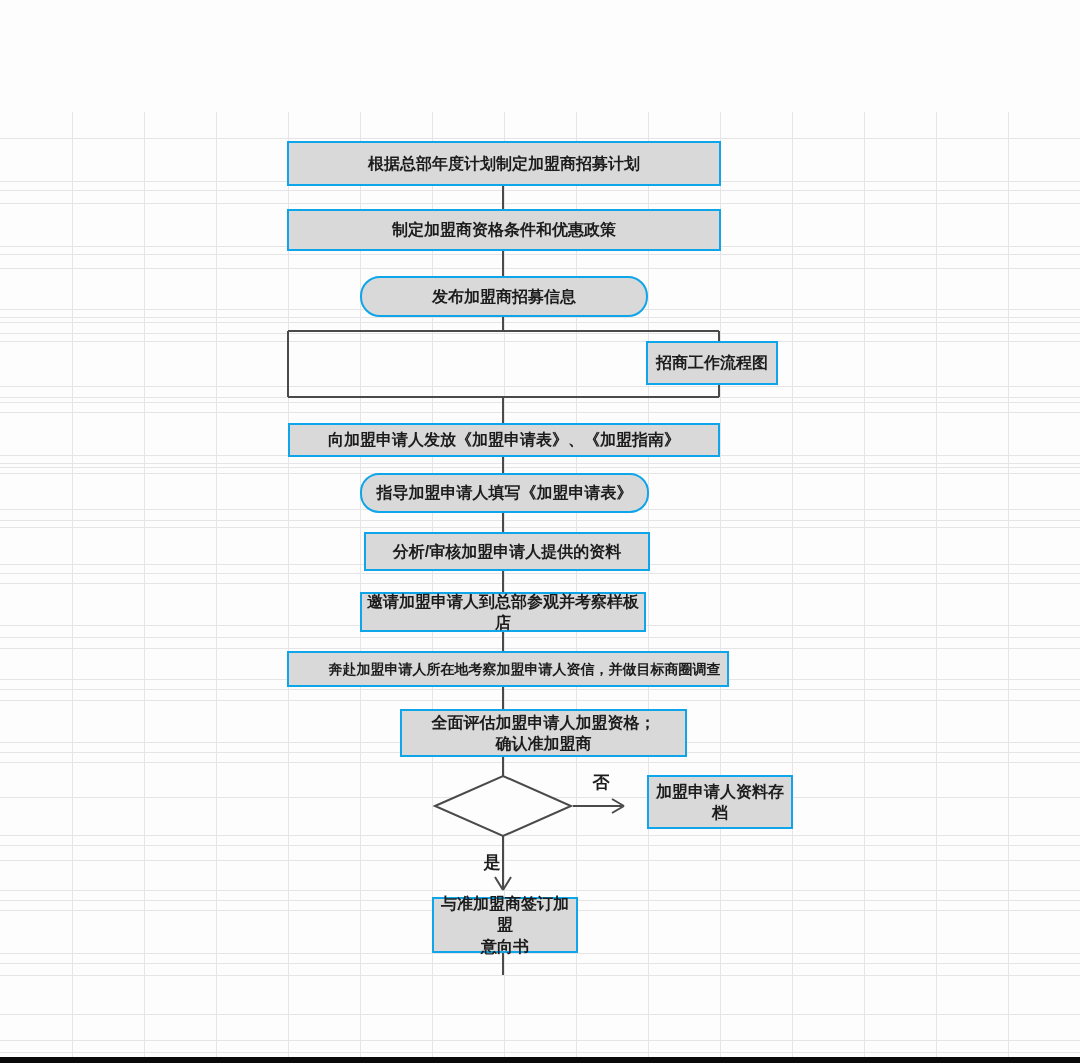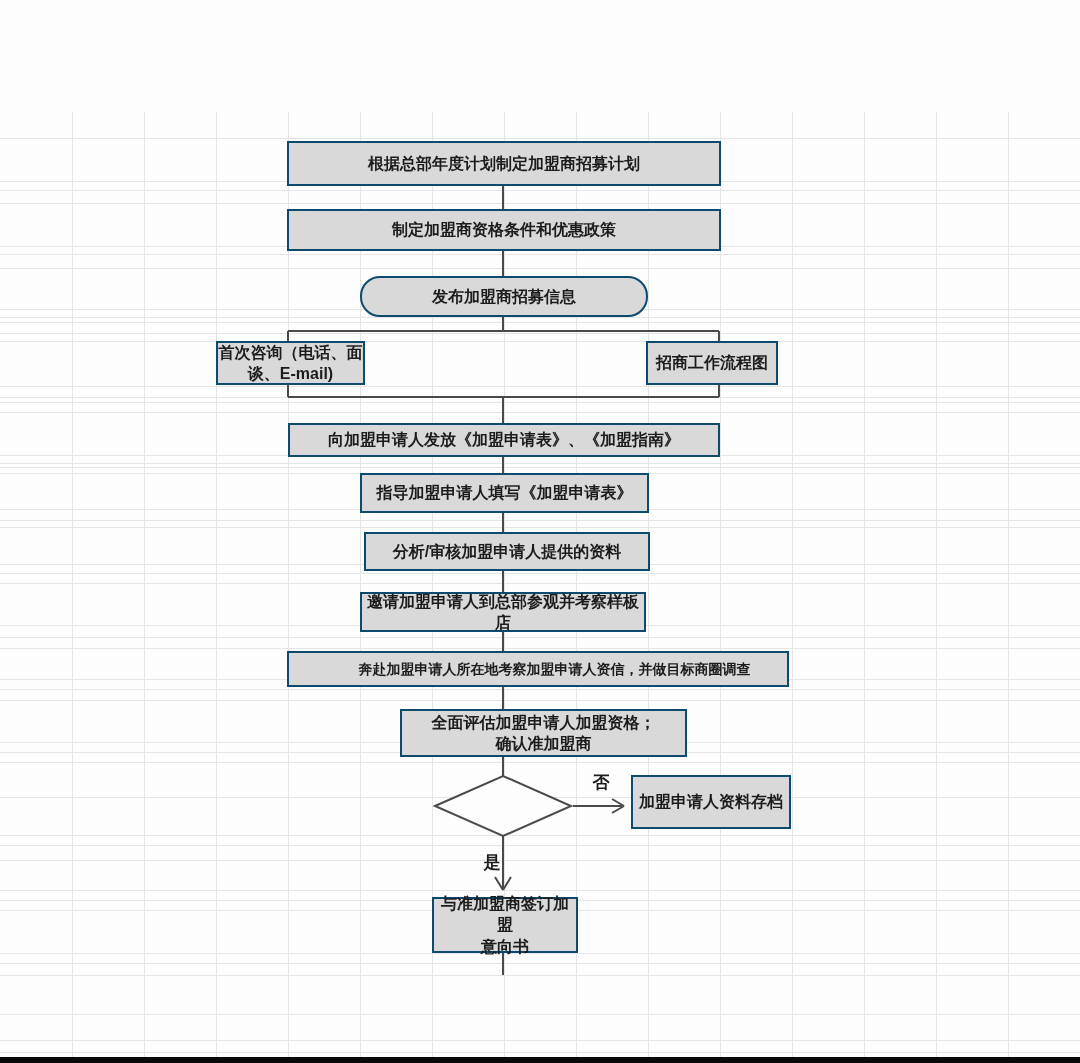--- a/index.html
+++ b/index.html
@@ -12,21 +12,21 @@
   
   #header{position:absolute;left:0;top:0;width:1080px;height:112px;box-sizing:border-box;
           background:#4e7dbd;border:3px solid #131a38;border-bottom-width:6px;
           display:flex;align-items:center;justify-content:center;}
   #header .title{color:#ffffff;font-size:22px;font-weight:bold;letter-spacing:1px;
           padding-bottom:10px;}
   
   #wires{position:absolute;left:0;top:0;z-index:2;}
   
   .node{position:absolute;z-index:3;box-sizing:border-box;background:#d9d9d9;
-        border:2px solid #0c4a6e;display:flex;align-items:center;justify-content:center;
+        border:2px solid #0ea5e9;display:flex;align-items:center;justify-content:center;
         text-align:center;font-weight:bold;color:#1c1c1c;font-size:16px;line-height:1.32;
         white-space:pre-line;}
   .node.small{font-size:14px;}
   .branch-label{position:absolute;z-index:4;font-weight:bold;color:#1c1c1c;font-size:17px;
         width:30px;text-align:center;}
   #bottom-bar{position:absolute;left:0;bottom:0;width:1080px;height:6px;background:#090909;z-index:5;}
 </style>
 </head>
 <body>
 
@@ -108,31 +108,29 @@
       <polygon points="435,806 503,776 571,806 503,836" fill="#fdfdfd"></polygon>
       <path d="M573,806 H622 M612,799 L624,806 M612,813 L624,806"></path>
       <path d="M503,836 V888 M495,877 L503,890 M511,877 L503,890"></path>
       <path d="M503,953 V975"></path>
     </g>
   </svg>
 
   <div class="node" style="left:287px;top:141px;width:434px;height:45px;">根据总部年度计划制定加盟商招募计划</div>
   <div class="node" style="left:287px;top:209px;width:434px;height:42px;">制定加盟商资格条件和优惠政策</div>
   <div class="node" style="left:360px;top:276px;width:288px;height:41px;border-radius:20px;">发布加盟商招募信息</div>
-  <div class="node" style="left:216px;top:341px;width:149px;height:44px;">首次咨询（电话、面
-谈、E-mail)</div>
   <div class="node" style="left:646px;top:341px;width:132px;height:44px;">招商工作流程图</div>
   <div class="node" style="left:288px;top:423px;width:432px;height:34px;">向加盟申请人发放《加盟申请表》、《加盟指南》</div>
-  <div class="node" style="left:360px;top:473px;width:289px;height:40px;">指导加盟申请人填写《加盟申请表》</div>
+  <div class="node" style="left:360px;top:473px;width:289px;height:40px;border-radius:19px;">指导加盟申请人填写《加盟申请表》</div>
   <div class="node" style="left:364px;top:532px;width:286px;height:39px;">分析/审核加盟申请人提供的资料</div>
   <div class="node" style="left:360px;top:592px;width:286px;height:40px;">邀请加盟申请人到总部参观并考察样板店</div>
-  <div class="node small" style="left:287px;top:651px;width:502px;height:36px;padding-left:33px;">奔赴加盟申请人所在地考察加盟申请人资信，并做目标商圈调查</div>
+  <div class="node small" style="left:287px;top:651px;width:442px;height:36px;padding-left:33px;">奔赴加盟申请人所在地考察加盟申请人资信，并做目标商圈调查</div>
   <div class="node" style="left:360px;top:709px;width:287px;height:48px;margin-left:40px;">全面评估加盟申请人加盟资格；
 确认准加盟商</div>
-  <div class="node" style="left:631px;top:775px;width:160px;height:54px;">加盟申请人资料存档</div>
+  <div class="node" style="left:647px;top:775px;width:146px;height:54px;">加盟申请人资料存档</div>
   <div class="node" style="left:432px;top:897px;width:146px;height:56px;">与准加盟商签订加盟
 意向书</div>
 
   <div class="branch-label" style="left:586px;top:771px;">否</div>
   <div class="branch-label" style="left:477px;top:851px;">是</div>
 
   <div id="bottom-bar"></div>
 
 </div>
 

